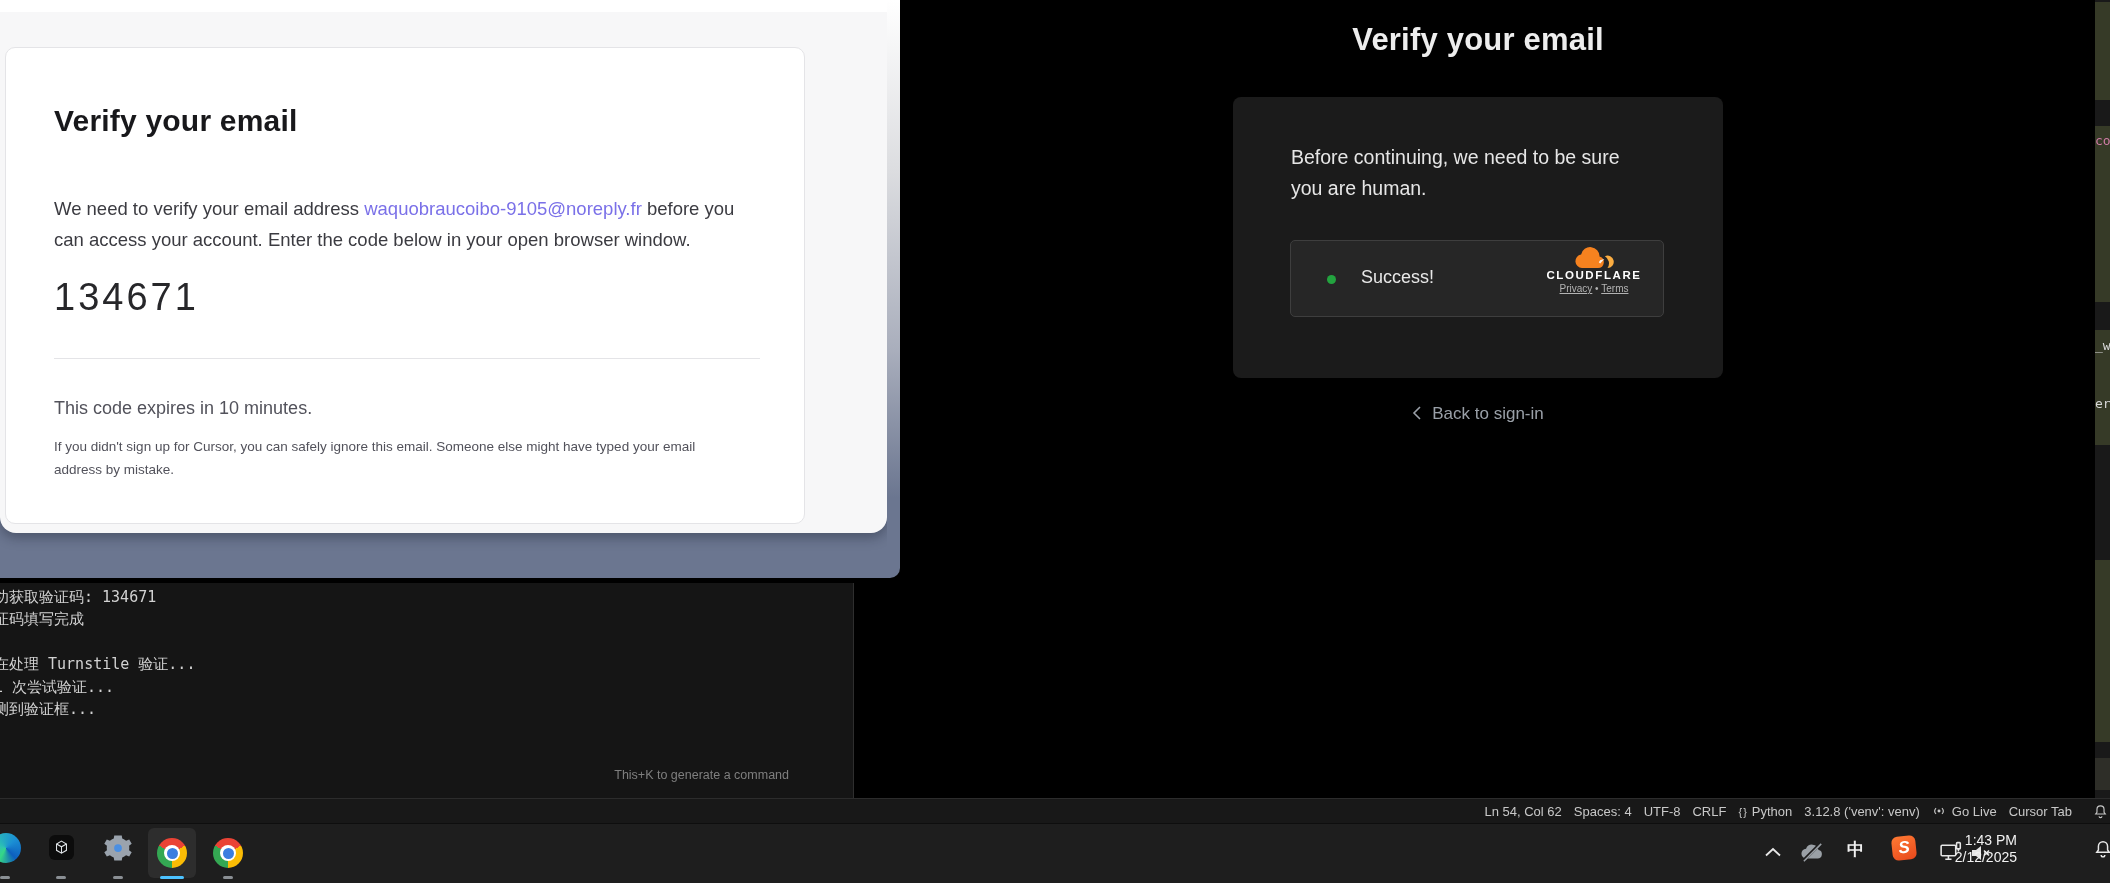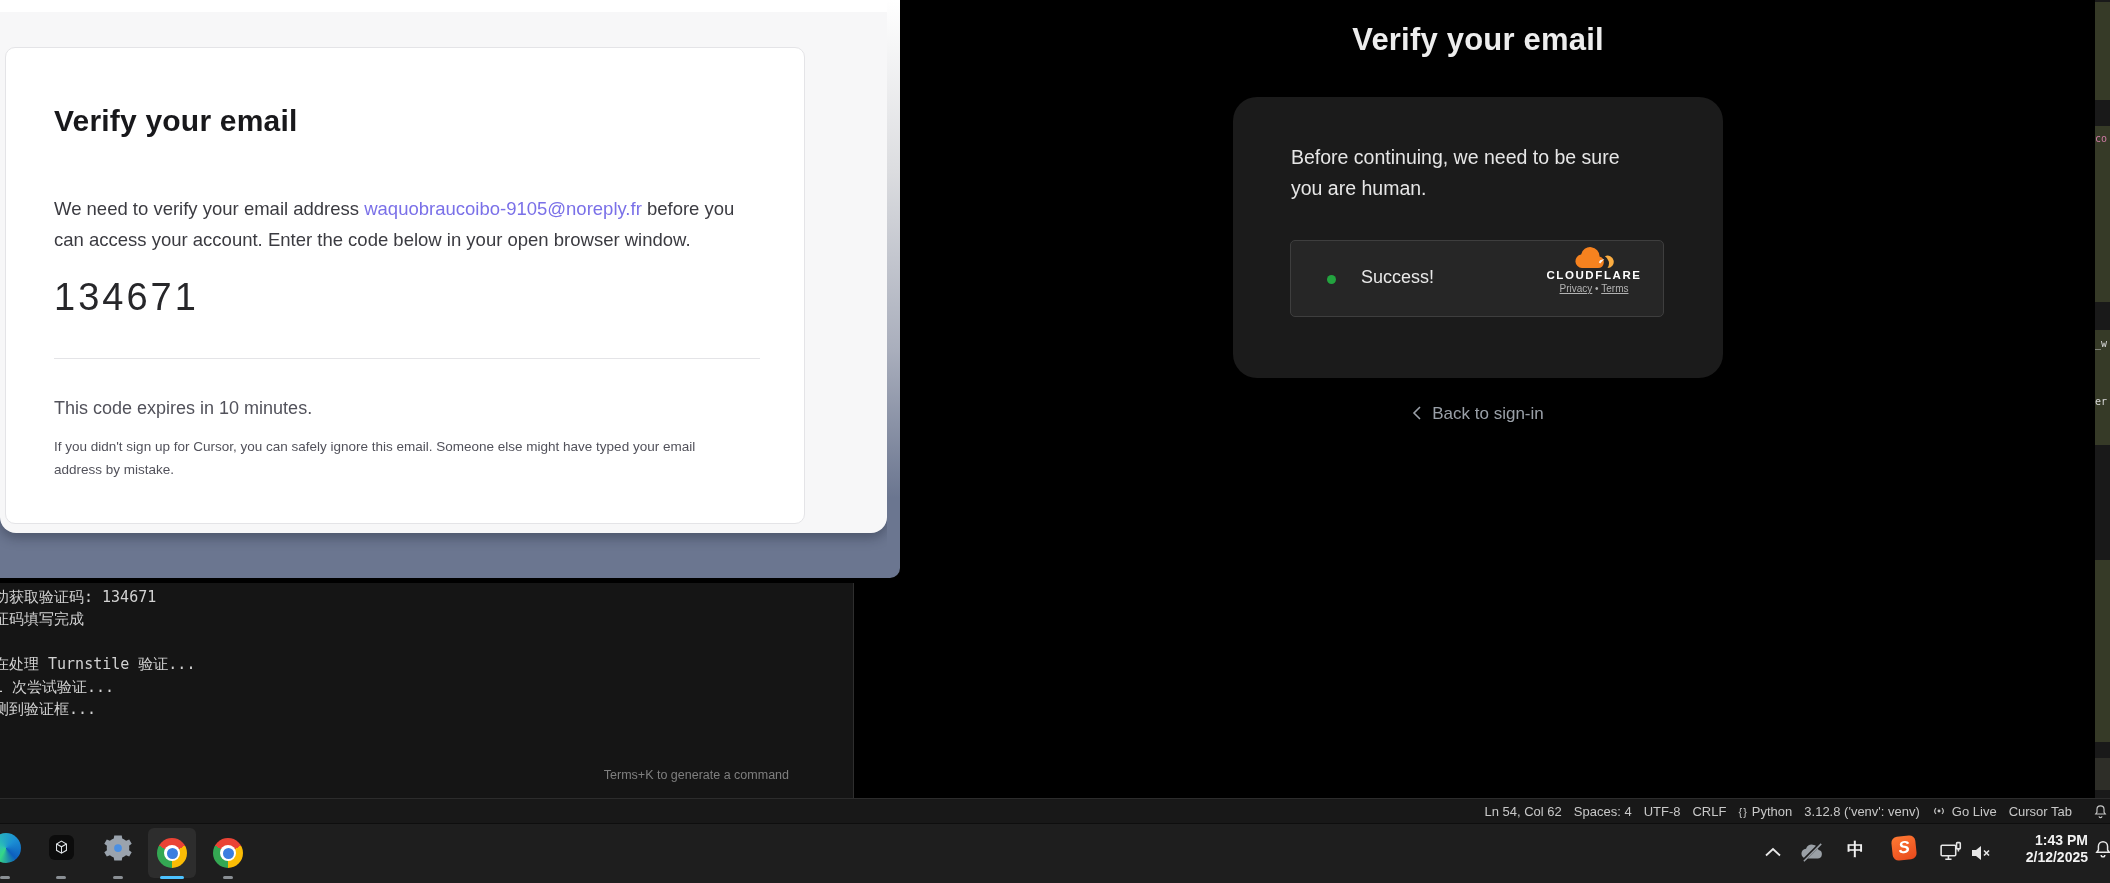--- a/index.html
+++ b/index.html
@@ -39,21 +39,21 @@
   .t-lines { position:absolute; left:-6px; top:3px; }
   .t-line { height:22.4px; font-family:"DejaVu Sans Mono", monospace;
     font-size:15px; line-height:22.4px; color:#d2d2d2; white-space:pre; }
   .t-hint { position:absolute; right:64px; top:185px; font-size:12.5px; color:#7f7f7f; }
 
   
   .browser { position:absolute; left:900px; top:0; width:1195px; height:798px; background:#000; }
   .bp-title { position:absolute; left:0; top:22px; width:1156px; text-align:center;
     font-size:31px; font-weight:700; color:#ededed; letter-spacing:.2px; }
   .bp-card { position:absolute; left:333px; top:97px; width:490px; height:281px;
-    background:#1b1b1b; border-radius:24px; }
+    background:#1b1b1b; border-radius:8px; }
   .bp-prompt { position:absolute; left:58px; top:45px; width:352px;
     font-size:19.5px; line-height:31px; color:#e6e6e6; }
   .turnstile { position:absolute; left:57px; top:143px; width:374px; height:77px;
     background:#262626; border:1px solid #3e3e3e; border-radius:5px; }
   .ts-dot { position:absolute; left:36px; top:34px; width:9px; height:9px;
     border-radius:50%; background:#23a33f; }
   .ts-status { position:absolute; left:70px; top:26px; font-size:18px; color:#e8e8e8; }
   .ts-brandblock { position:absolute; right:14px; top:6px; width:110px; text-align:center; }
   .ts-cloud { display:block; margin:0 auto; }
   .ts-brand { font-size:11.5px; font-weight:800; letter-spacing:1.6px; color:#ffffff; margin-top:-2px; }
@@ -62,21 +62,21 @@
   .bp-back { position:absolute; left:0; top:404px; width:1156px; text-align:center;
     font-size:17px; color:#9aa0a8; }
   .bp-back .chev { position:relative; top:1px; margin-right:10px; }
   .bp-back span { cursor:pointer; }
 
   
   .sliver { position:absolute; left:2095px; top:0; width:15px; height:798px;
     background:#191919; overflow:hidden; }
   .sl-block { position:absolute; left:0; width:15px; background:#363a27; }
   .sl-frag { position:absolute; left:0; font-family:"DejaVu Sans Mono", monospace;
-    font-size:10px; color:#d8d8d8; }
+    font-size:13px; color:#d8d8d8; }
   .sl-thumb { position:absolute; left:0; width:15px; background:#2e2e28; }
 
   
   .statusbar { position:absolute; left:0; top:798px; width:2110px; height:25px;
     background:#181818; border-top:1px solid #2c2c2c;
     display:flex; justify-content:flex-end; align-items:center; gap:12px;
     padding-right:38px; overflow:hidden; }
   .sb-item { display:flex; align-items:center; gap:6px;
     font-size:13px; color:#c8c8c8; white-space:nowrap; cursor:pointer; }
   .sb-braces::before { content:"{ }"; font-size:11px; color:#c8c8c8; letter-spacing:-1px; }
@@ -101,22 +101,22 @@
   .active-box { position:absolute; left:148px; top:4px; width:48px; height:50px;
     background:#2d2d2d; border-radius:6px; }
   .tb-pill { position:absolute; top:52px; height:3px; border-radius:2px; background:#8a8f94; }
   .tb-pill.active { background:#4cc2ff; }
   .tray-item { position:absolute; cursor:pointer; color:#e8e8e8; }
   .tray-ime { font-size:17px; font-weight:700; color:#f0f0f0; }
   .s-tile { width:24px; height:24px; border-radius:6px 6px 6px 6px;
     background:linear-gradient(160deg,#ff7a33,#e8481c); transform:rotate(-6deg);
     display:flex; align-items:center; justify-content:center;
     color:#fff; font-weight:800; font-size:17px; font-style:italic; }
-  .clock { position:absolute; left:1996px; top:8px; width:92px; text-align:right;
-    font-size:14px; line-height:16.5px; color:#f2f2f2; cursor:pointer;font-weight:bold; }
+  .clock { position:absolute; left:1925px; top:8px; width:92px; text-align:right;
+    font-size:14px; line-height:16.5px; color:#f2f2f2; cursor:pointer; }
   .bellz { position:absolute; left:2092px; top:14px; color:#e8e8e8; }
   .bellz::after { content:"z"; position:absolute; left:9px; top:-4px; font-size:9px; color:#e8e8e8; }
 </style>
 </head>
 <body>
 
 <div id="screen">
 
   <div class="email-window">
     <div class="email-sheet">
@@ -135,21 +135,21 @@
 
   <div class="terminal">
     <div class="t-lines">
       <div class="t-line">功获取验证码: 134671</div>
       <div class="t-line">证码填写完成</div>
       <div class="t-line"></div>
       <div class="t-line">在处理 Turnstile 验证...</div>
       <div class="t-line">1 次尝试验证...</div>
       <div class="t-line">测到验证框...</div>
     </div>
-    <div class="t-hint">Terms+K to generate a command</div>
+    <div class="t-hint">This+K to generate a command</div>
   </div>
 
   <div class="browser">
     <div class="bp-title">Verify your email</div>
     <div class="bp-card">
       <div class="bp-prompt">Before continuing, we need to be sure you are human.</div>
       <div class="turnstile">
         <div class="ts-dot"></div>
         <div class="ts-status">Success!</div>
         <div class="ts-brandblock">

